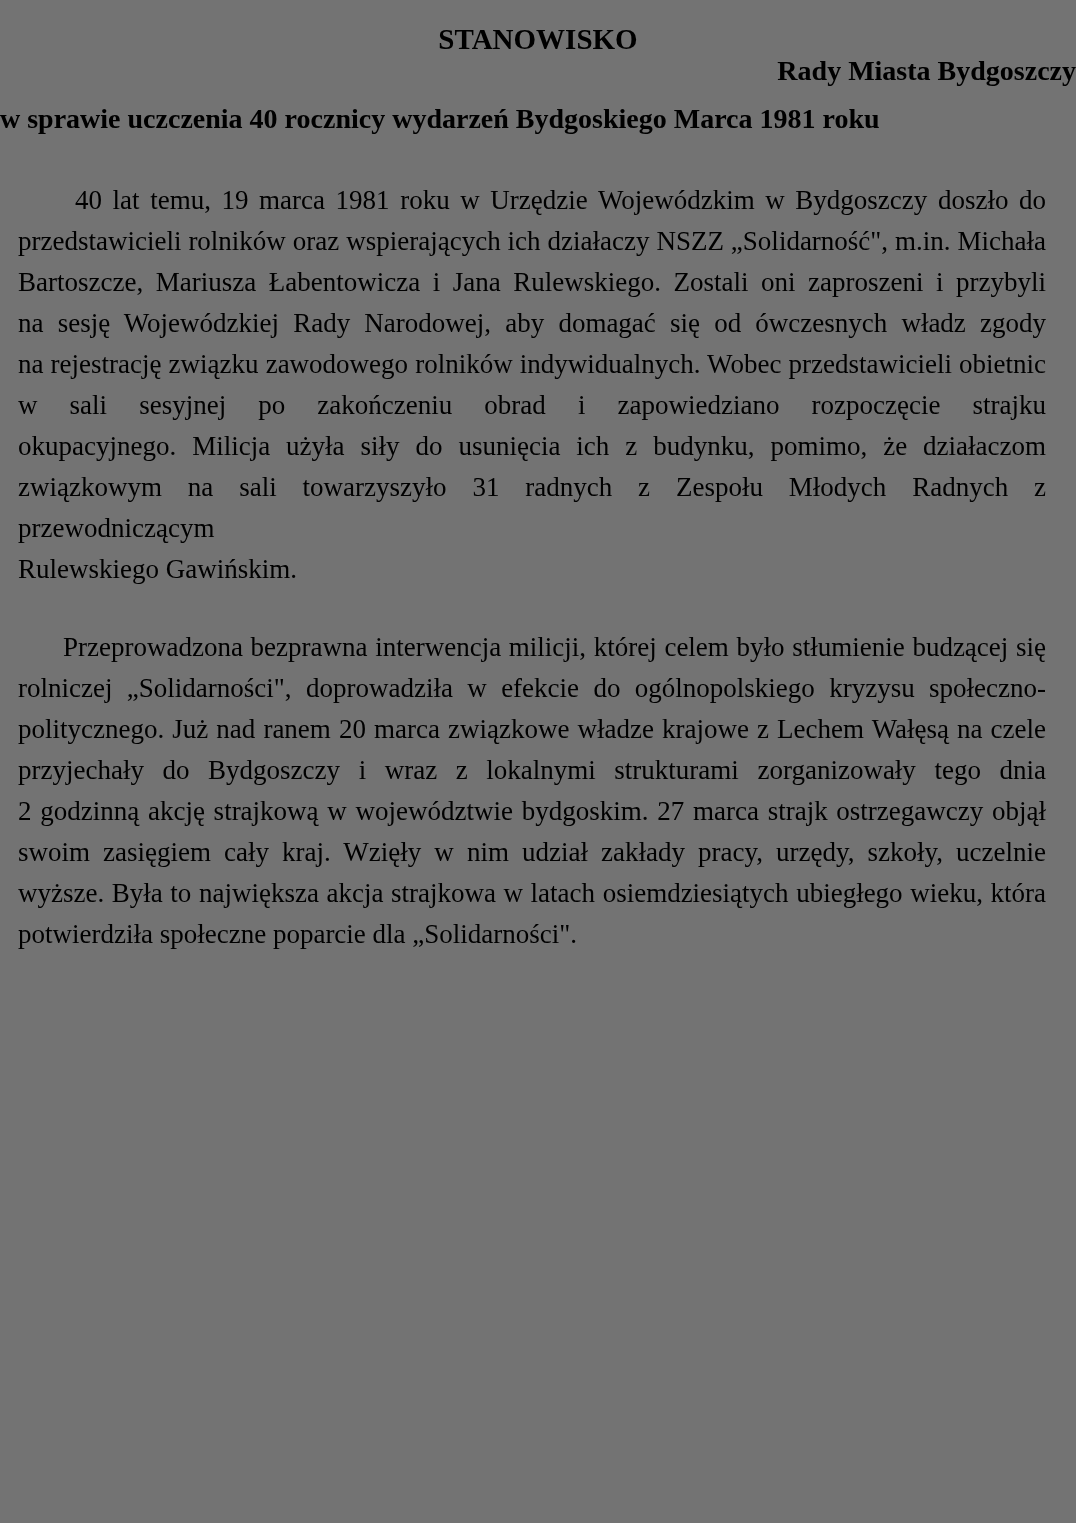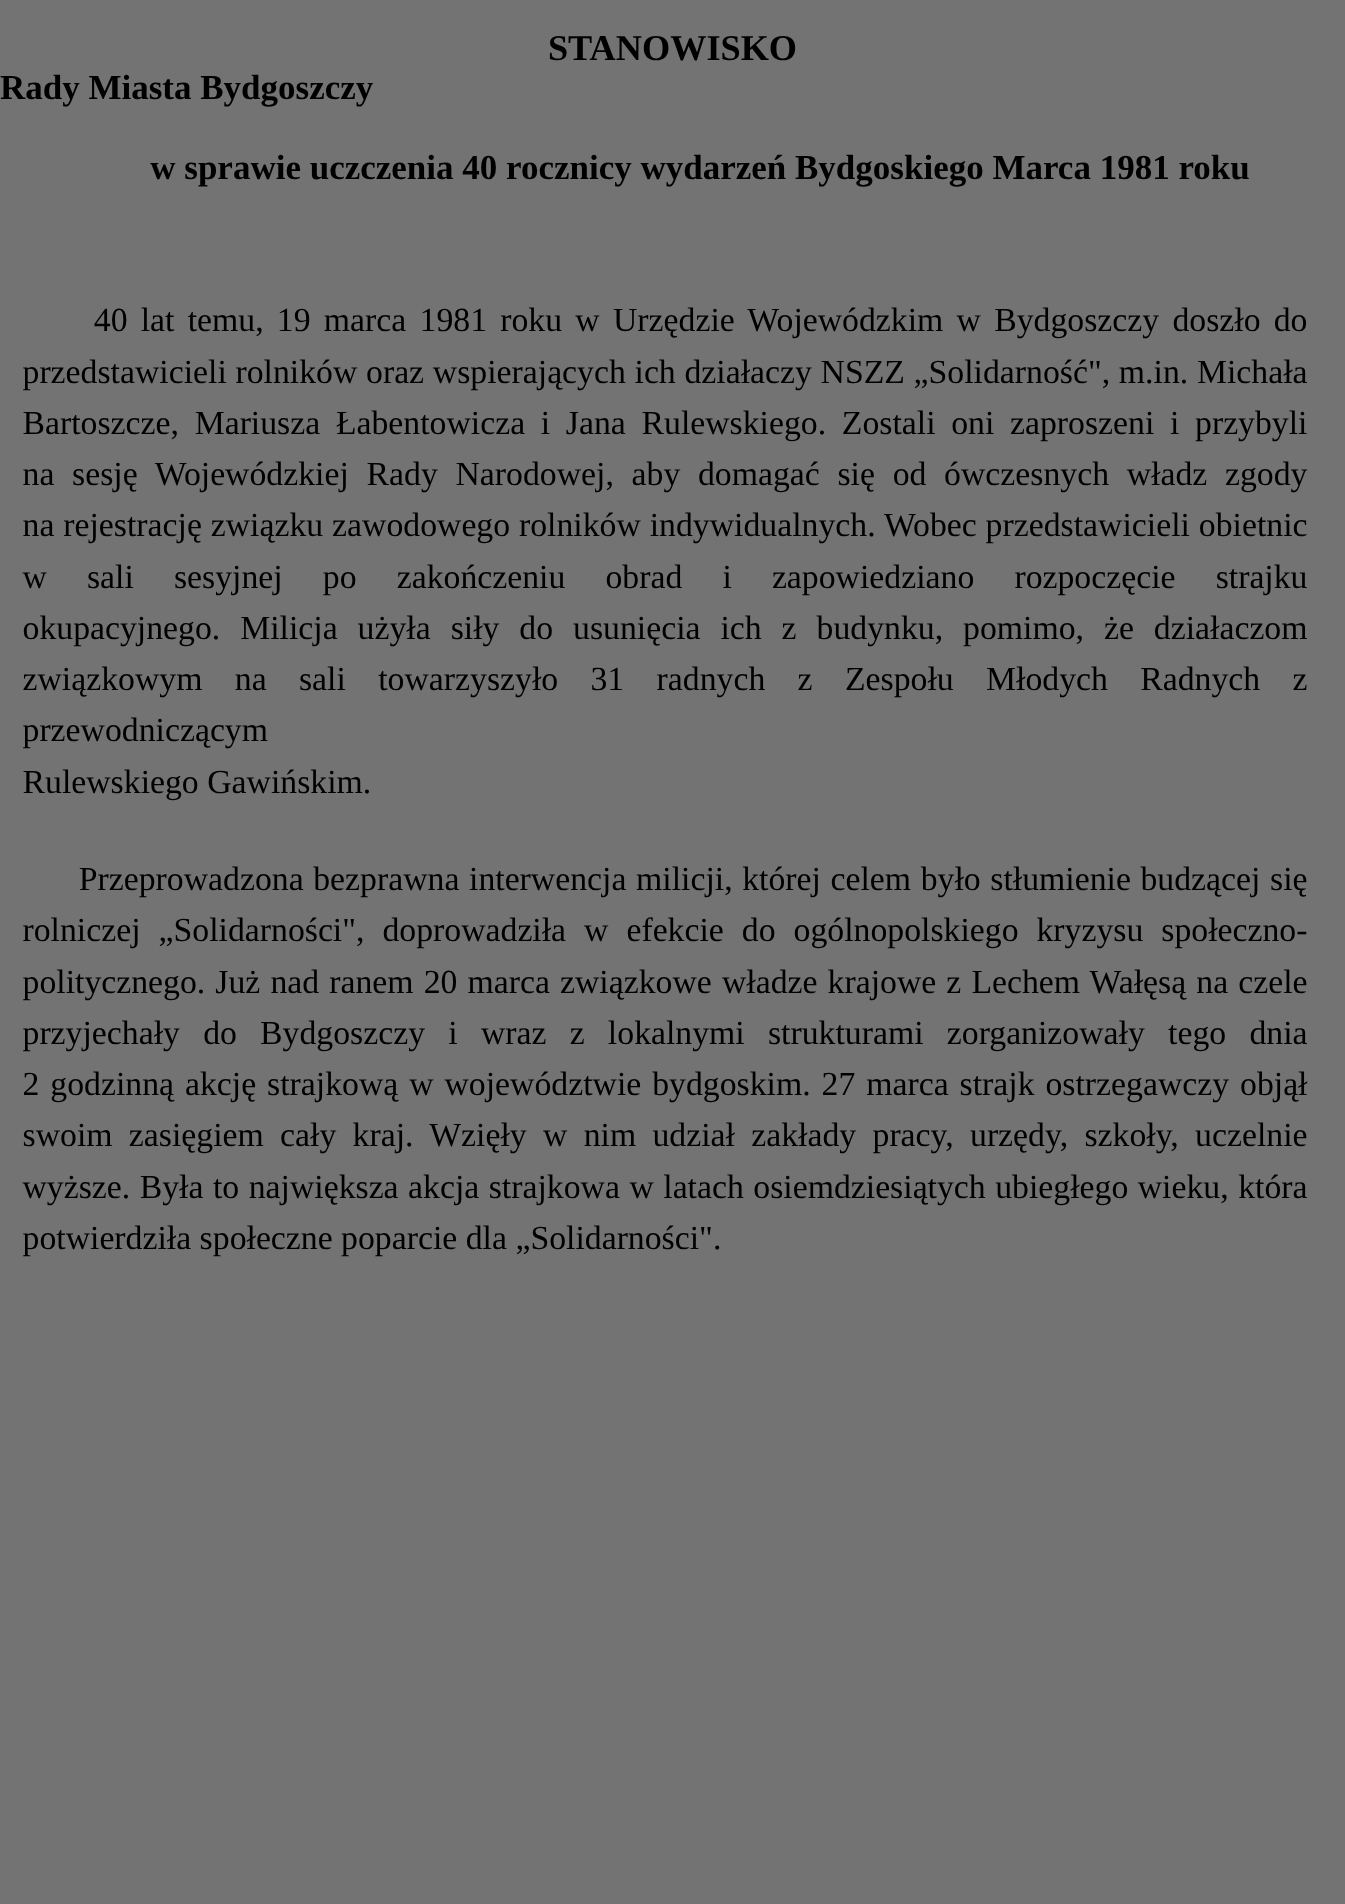--- a/index.html
+++ b/index.html
@@ -16,35 +16,34 @@
     margin-top: 22px;
     font-size: 29px;
     font-weight: bold;
     line-height: 34px;
     text-align: center;
   }
   .doc-subtitle {
     font-size: 28px;
     font-weight: bold;
     line-height: 30px;
-    text-align: left;
+    text-align: right;
   }
   .doc-subject {
-    margin-top: 32px;
+    margin-top: 16px;
     font-size: 28px;
     font-weight: bold;
     line-height: 34px;
-    text-align: center;
-    padding-left: 44px;
+    text-align: left;
   }
   .doc-body {
     margin-left: 18px;
     width: 1028px;
   }
-  .para-1 { margin-top: 84px; }
+  .para-1 { margin-top: 44px; }
   .para-2 { margin-top: 37px; }
   .line {
     font-size: 27px;
     line-height: 41px;
     text-align: justify;
     text-align-last: justify;
     text-justify: inter-word;
   }
   .line.last { text-align-last: left; }
   .indent-lg { padding-left: 57px; }

